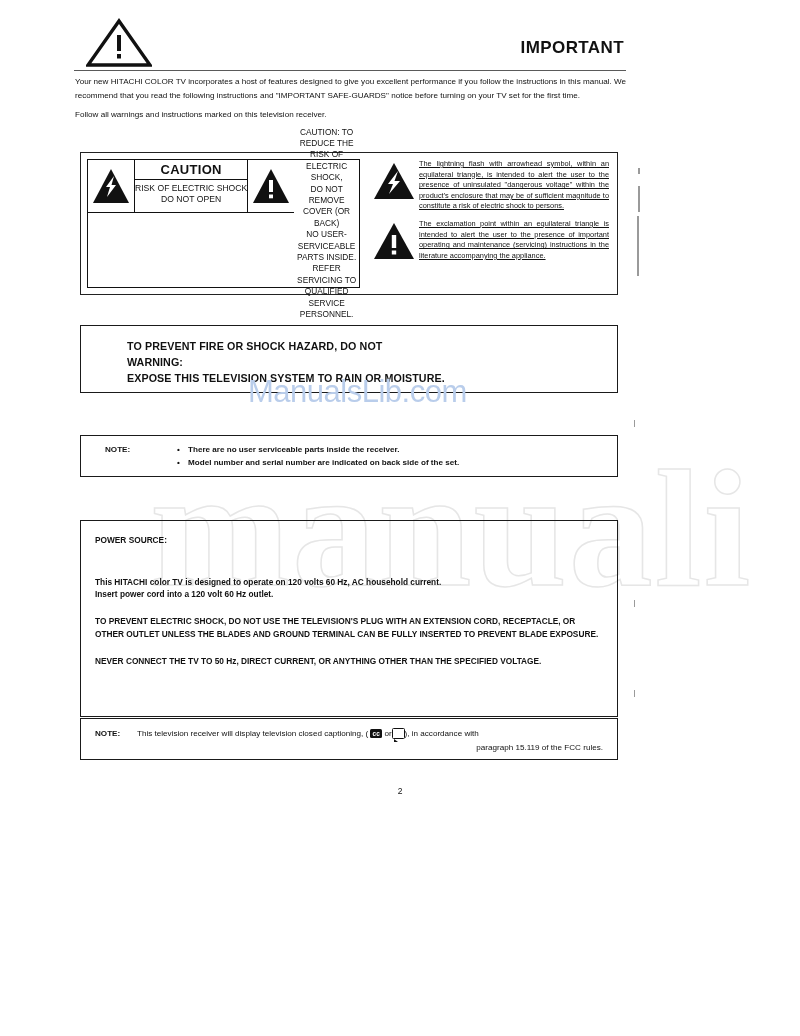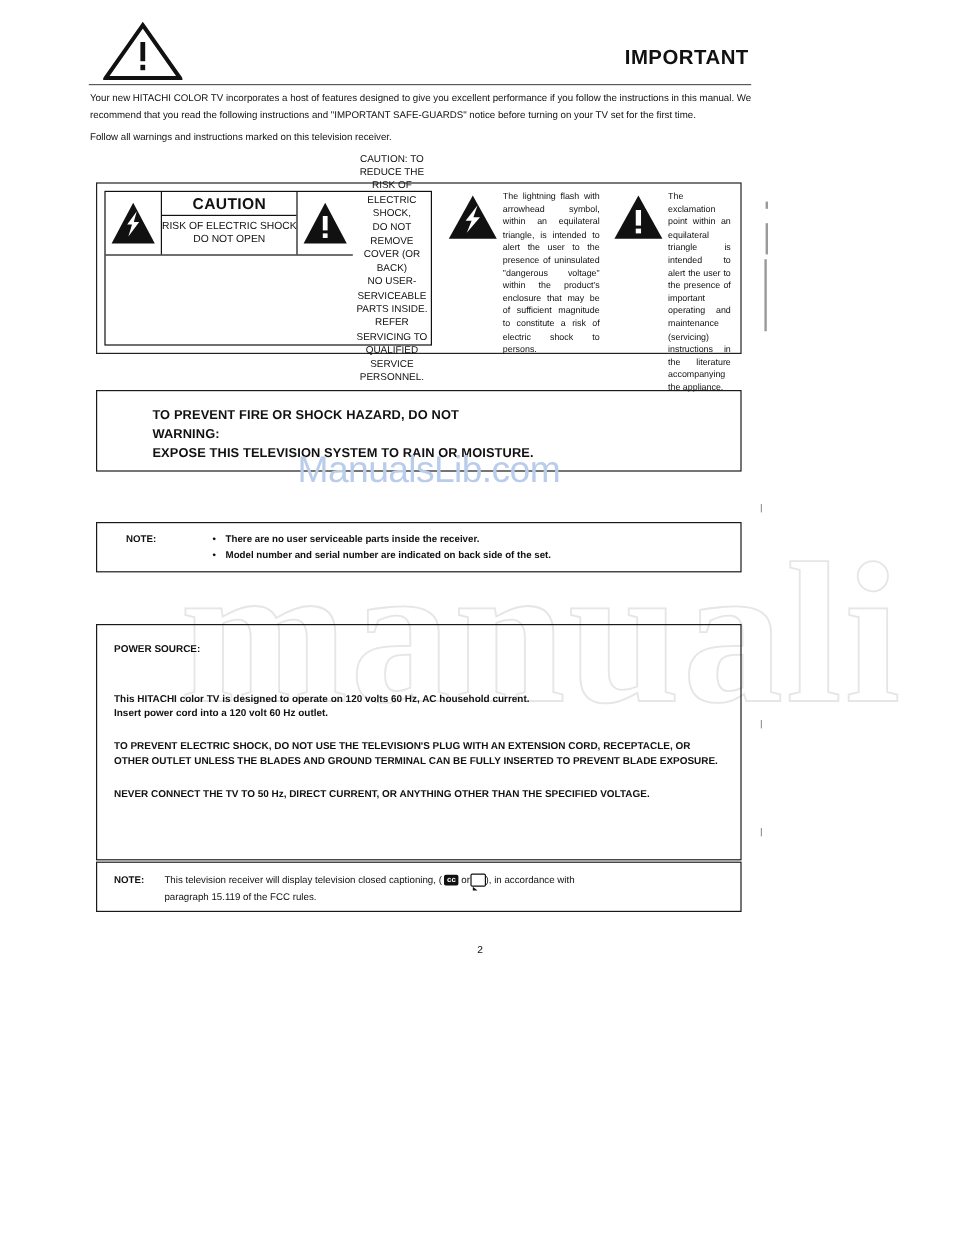--- a/index.html
+++ b/index.html
@@ -162,22 +162,23 @@
     line-height: 11.4px;
     text-align: center;
     width: 100%;
   }
 
   .caution-right {
     flex: 1;
     box-sizing: border-box;
     padding: 6px 8px 4px 4px;
     display: flex;
-    flex-direction: row;
+    flex-direction: column;
     gap: 7px;
+    text-decoration: underline;
   }
   .note-row {
     display: flex;
     align-items: flex-start;
   }
   .note-row .tri-cell {
     width: 50px;
     flex: 0 0 50px;
     display: flex;
     align-items: flex-start;
@@ -234,21 +235,21 @@
 
   .note-box2 { left: 80px; top: 718px; width: 538px; height: 42px; }
   .note-box2-inner {
     display: flex;
     padding: 8px 14px 0 14px;
     font-size: 8.1px;
     line-height: 14px;
   }
   .note-box2-inner .nl { font-weight: 700; flex: 0 0 42px; }
   .note-box2-inner .nb { flex: 1; text-align: justify; }
-  .note-box2-inner .nb .l2 { text-align: left; }
+  .note-box2-inner .nb .l2 { text-align: right; }
 
   .cc-badge {
     display: inline-block;
     background: #111;
     color: #fff;
     font-size: 6.5px;
     font-weight: 700;
     padding: 0.5px 2px;
     border-radius: 1.5px;
     vertical-align: middle;

